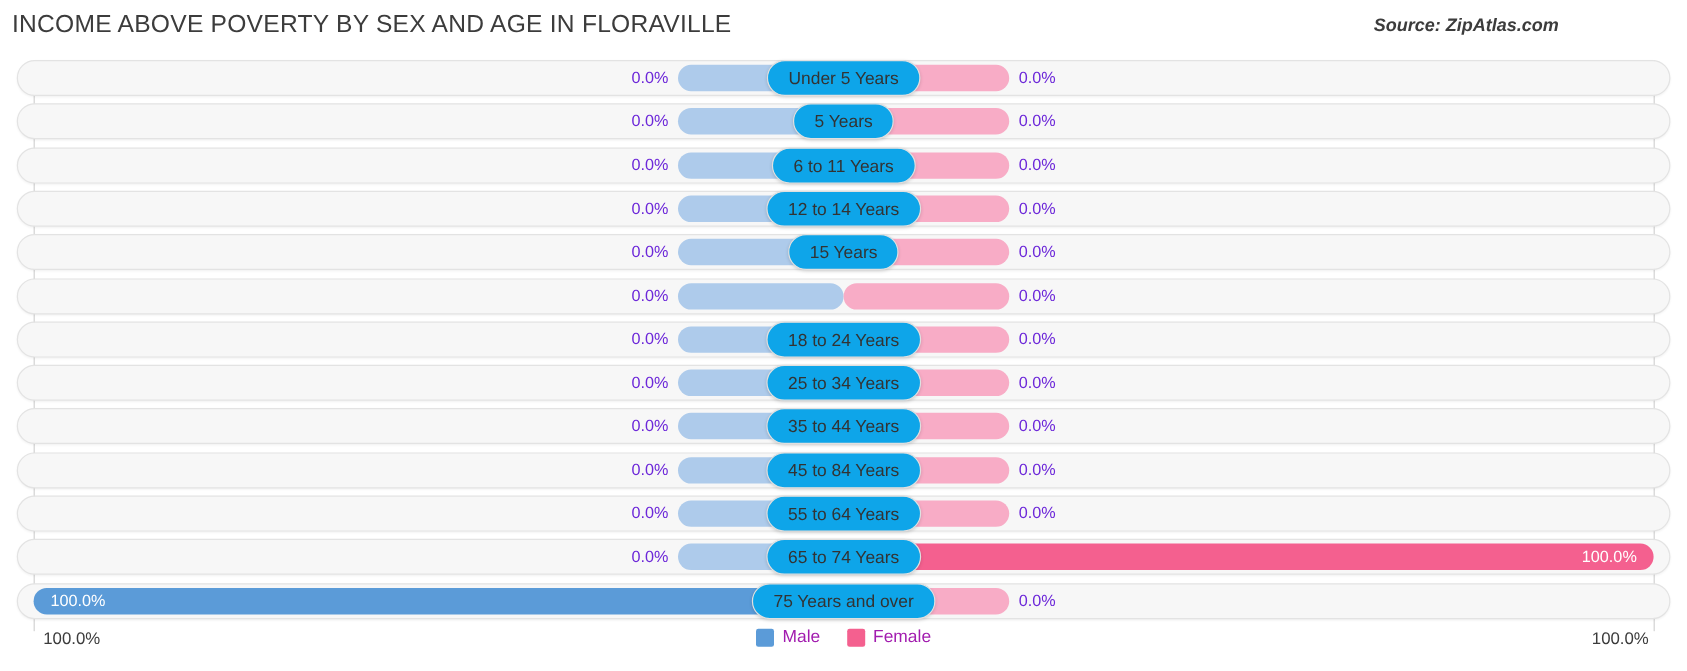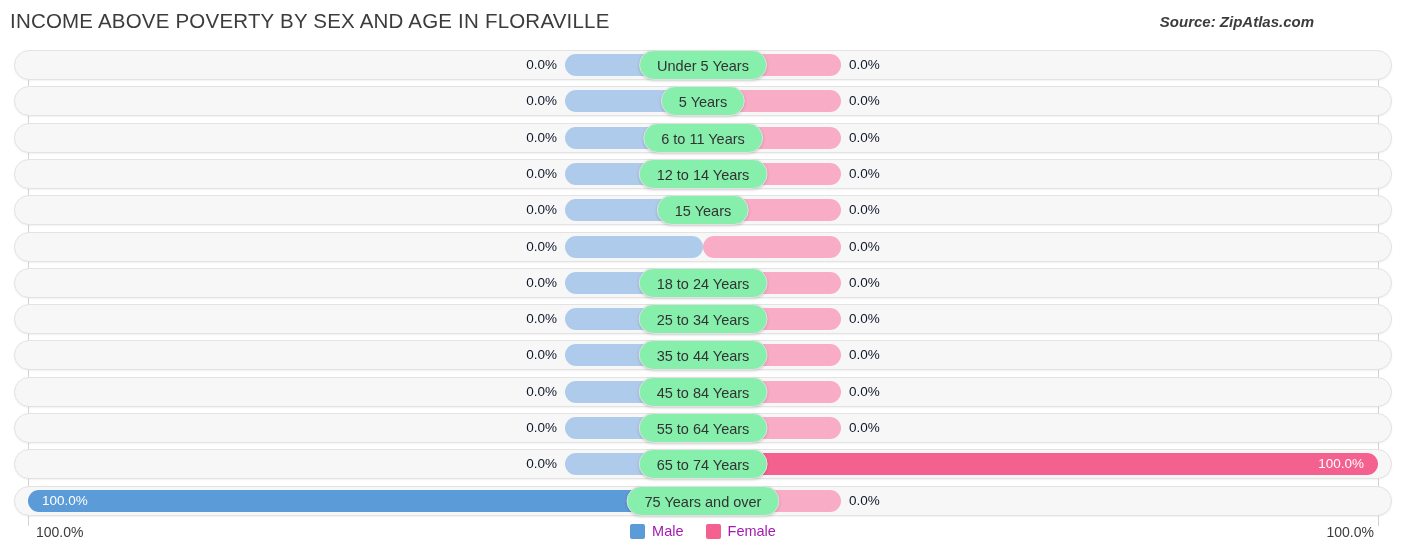--- a/index.html
+++ b/index.html
@@ -6,21 +6,21 @@
   body{
     width:1406px;height:559px;
     background:#ffffff;
     font-family:"Liberation Sans", sans-serif;
     color:#3a3a3a;
     overflow:hidden;
   }
   .page{position:relative;width:1406px;height:559px;}
 
   
-  .header{position:absolute;left:0;top:0;width:1300px;height:44px;padding-left:15px;}
+  .header{position:absolute;left:0;top:0;width:1300px;height:44px;}
   .title{
     position:absolute;left:10px;top:9px;
     font-size:20.5px;letter-spacing:.2px;
     color:#3c3c3c;font-weight:400;
     white-space:nowrap;
   }
   .source{
     position:absolute;right:1px;top:13px;
     font-size:15px;font-style:italic;font-weight:bold;
     color:#3c3c3c;white-space:nowrap;
@@ -55,35 +55,35 @@
     box-sizing:border-box;
   }
   .bar.male{ background:#aecbeb; }
   .bar.female{ background:#f8acc6; }
   .bar.male.full{ background:#5b9bd8; }
   .bar.female.full{ background:#f4608f; }
 
   
   .val{
     position:absolute;top:4px;height:22px;line-height:22px;
-    font-size:13.5px;color:#0f172a;white-space:nowrap;
+    font-size:13.5px;color:#6d28d9;white-space:nowrap;
   }
   .val.left{ text-align:right; }
   .val.right{ text-align:left; }
 
   
   .val.inside{
     color:#ffffff;font-size:13.5px;
   }
 
   
   .pill{
     position:absolute;top:0px;height:30px;line-height:30px;
     left:50%;transform:translateX(-50%);
-    background:#86efac;
+    background:#0ea5e9;
     border:1px solid #e0e0e0;
     border-radius:15px;
     padding:0 17px;
     font-size:14.5px;color:#333;
     white-space:nowrap;
     box-shadow:0 1px 3px rgba(0,0,0,.16);
     box-sizing:border-box;
   }
 
   

